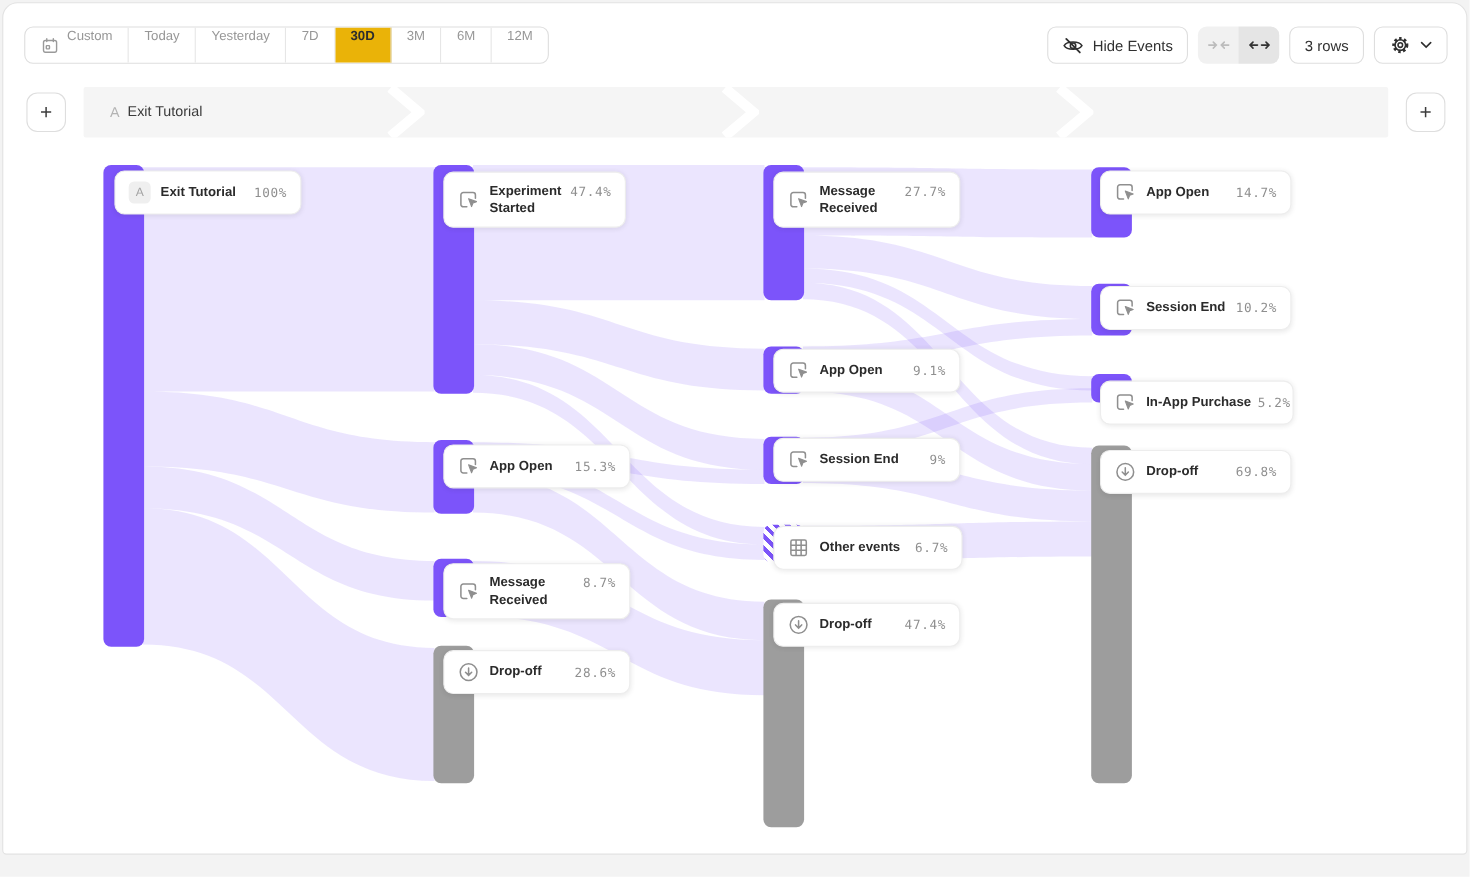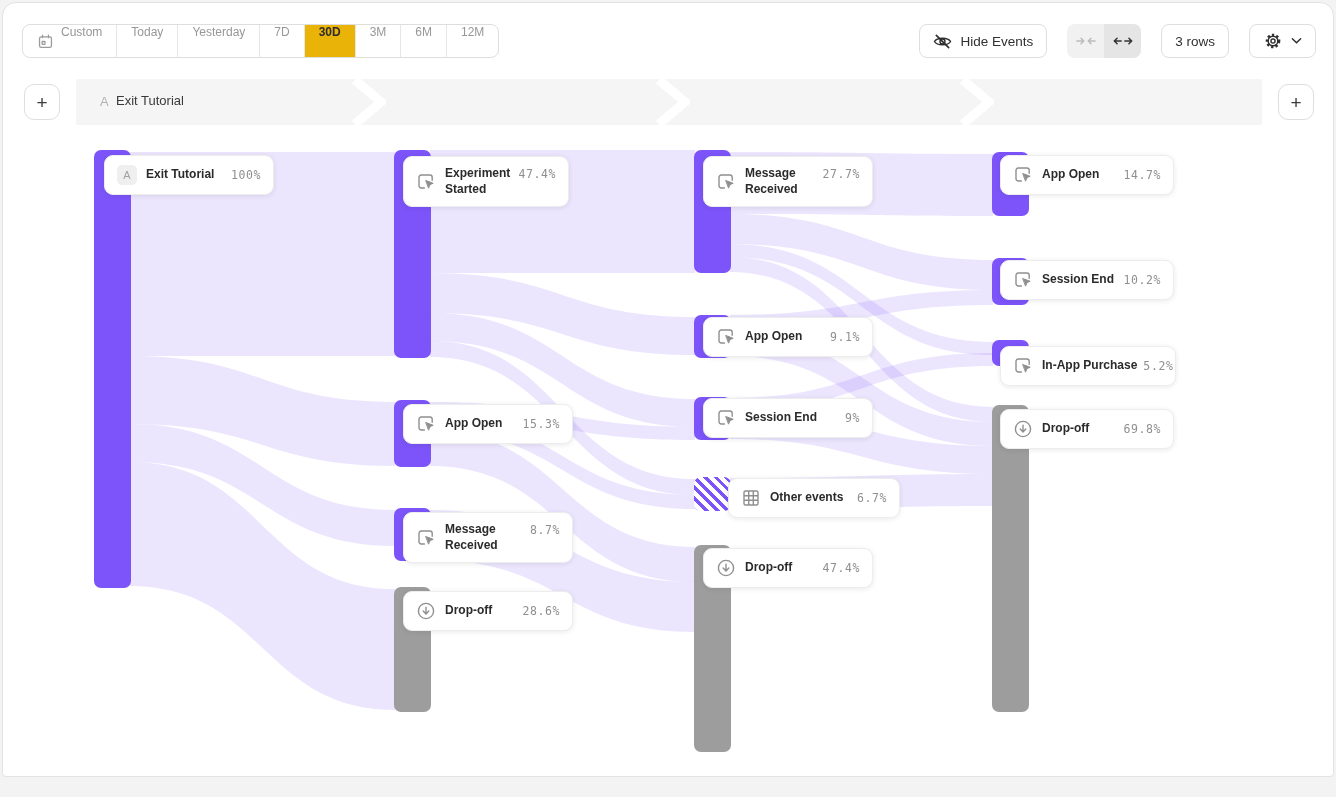--- a/index.html
+++ b/index.html
@@ -15,21 +15,21 @@
     background:#ffffff; border:1px solid #e2e2e2; border-radius:14px 14px 4px 4px;
   }
   
   .toolbar { position:absolute; left:22px; right:20px; top:24px; height:34px;
     display:flex; justify-content:space-between; align-items:center; }
   .seg-group { display:flex; border:1px solid #dedede; border-radius:8px; background:#fff; height:34px; overflow:hidden; }
   .seg-item { display:flex; gap:7px; padding:0 14px; font-size:12px; color:#979797;
     border-right:1px solid #e6e6e6; cursor:pointer; white-space:nowrap; }
   .seg-item:last-child { border-right:none; }
   .seg-item.selected { background:#eab308; color:#2d2d2d; font-weight:700; }
-  .toolbar-right { display:flex; align-items:center; gap:20px;justify-content:flex-end; }
+  .toolbar-right { display:flex; align-items:center; gap:9px;justify-content:flex-end; }
   .btn { display:flex; align-items:center; gap:8px; height:34px; padding:0 13px;
     background:#fff; border:1px solid #dedede; border-radius:8px; font-size:13.5px; color:#303030;
     font-family:"Liberation Sans", sans-serif; cursor:pointer; white-space:nowrap; }
   .arrow-seg { display:flex; height:34px; border-radius:8px; overflow:hidden; background:#f1f1f1; }
   .arrow-cell { width:37px; display:flex; align-items:center; justify-content:center; cursor:pointer; }
   .arrow-cell.active { background:#e5e5e5; }
   
   .plus-btn { position:absolute; width:36px; height:36px; border:1px solid #dedede; border-radius:10px;
     background:#fff; color:#3c3c3c; font-size:19px; line-height:33px; text-align:center; cursor:pointer; }
   .band { position:absolute; left:76px; top:79px; width:1186px; height:46px; background:#f5f5f5; border-radius:2px; }
@@ -272,21 +272,21 @@
         <svg width="20" height="20" viewBox="0 0 20 20" fill="none" stroke="#8f8f8f" stroke-width="1.4" stroke-linecap="round">
           <path d="M16.2 8.2 V5.2 a2.2 2.2 0 0 0 -2.2 -2.2 H5.2 A2.2 2.2 0 0 0 3 5.2 v8.6 A2.2 2.2 0 0 0 5.2 16 h3.2"></path>
           <path d="M10 8.6 l7.2 2.7 -3.2 1.3 -1.3 3.2 z" fill="#8f8f8f" stroke="#8f8f8f" stroke-width="1" stroke-linejoin="round"></path>
         </svg>
       </span>
       <span class="txt">
         <span class="lbl">Session End</span>
         <span class="val">9%</span>
       </span>
     </div>
-    <div class="card one" style="left: 728px; top: 478px; width: 172px; align-items: center;">
+    <div class="card one" style="left: 703px; top: 478px; width: 172px; align-items: center;">
       <span class="nicon">
         <svg width="20" height="20" viewBox="0 0 20 20" fill="none" stroke="#8f8f8f" stroke-width="1.4">
           <rect x="3" y="3" width="14" height="14" rx="1.5"></rect>
           <path d="M3 7.7 h14 M3 12.3 h14 M7.7 3 v14 M12.3 3 v14"></path>
         </svg>
       </span>
       <span class="txt">
         <span class="lbl">Other events</span>
         <span class="val">6.7%</span>
       </span>

